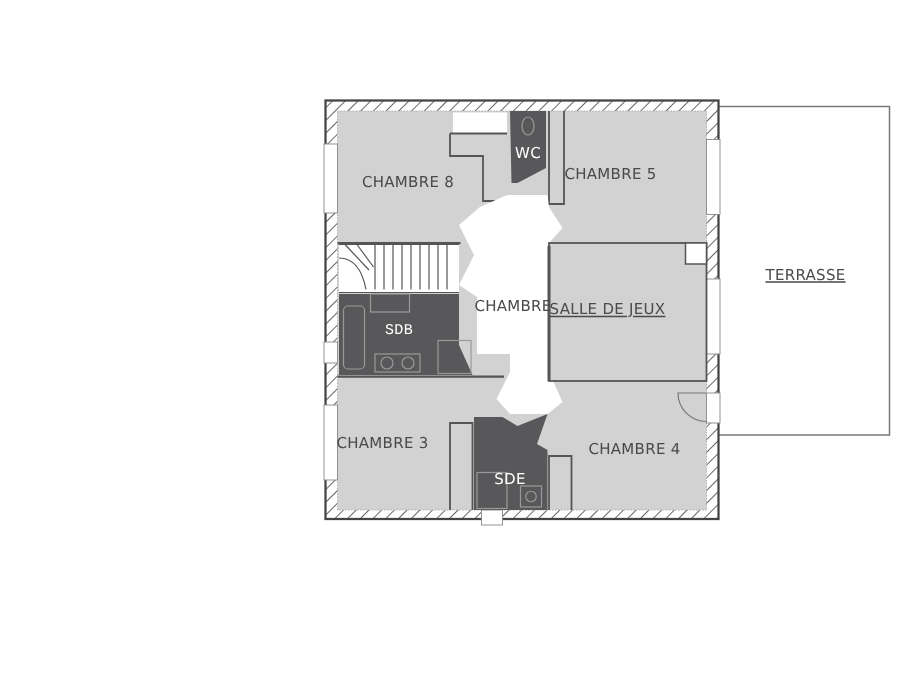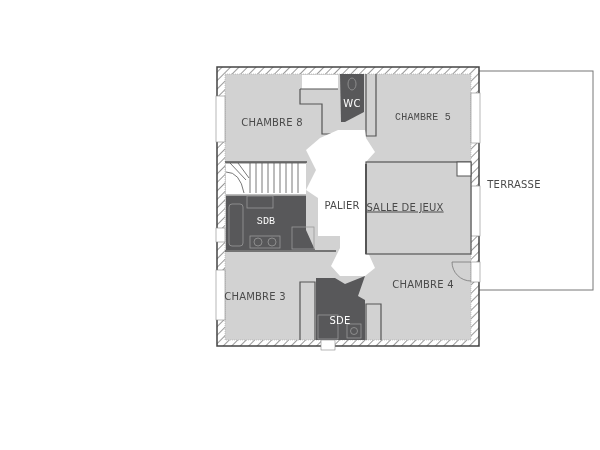--- a/index.html
+++ b/index.html
@@ -84,20 +84,20 @@
   <circle cx="354" cy="331" r="3.5" fill="none" stroke="#999" stroke-width="0.8"></circle>
 
   <path d="M300 340 V282 H315 V340" fill="none" stroke="#555" stroke-width="1.2"></path>
   <path d="M366 340 V304 H381 V340" fill="none" stroke="#555" stroke-width="1.2"></path>
 
   <path d="M471 262 H452 A19 19 0 0 0 471 281" fill="none" stroke="#777" stroke-width="0.8"></path>
 </svg>
 
 <div class="lbl" style="left:272px;top:122px;">CHAMBRE 8</div>
 <div class="lbl light" style="left:352px;top:103px;">WC</div>
-<div class="lbl" style="left:423px;top:117px;font-family:Liberation Mono, monospace;">CHAMBRE 5</div>
-<div class="lbl" style="left:514px;top:184px;">TERRASSE</div>
+<div class="lbl" style="left:407px;top:117px;">CHAMBRE 5</div>
+<div class="lbl" style="left:537px;top:184px;text-decoration:underline;">TERRASSE</div>
 <div class="lbl light" style="left:266px;top:221px;font-family:Liberation Mono, monospace;">SDB</div>
-<div class="lbl" style="left:342px;top:205px;">PALIER</div>
+<div class="lbl" style="left:342px;top:205px;">CHAMBRE</div>
 <div class="lbl" style="left:405px;top:207px;text-decoration:underline;">SALLE DE JEUX</div>
 <div class="lbl" style="left:255px;top:296px;">CHAMBRE 3</div>
 <div class="lbl light" style="left:340px;top:320px;">SDE</div>
-<div class="lbl" style="left:423px;top:284px;">CHAMBRE 4</div>
+<div class="lbl" style="left:423px;top:300px;">CHAMBRE 4</div>
 
 </body></html>

